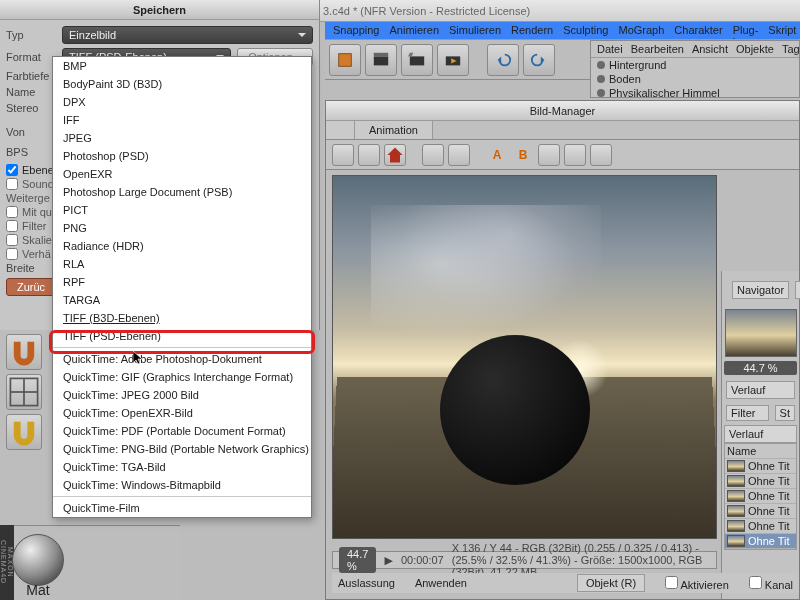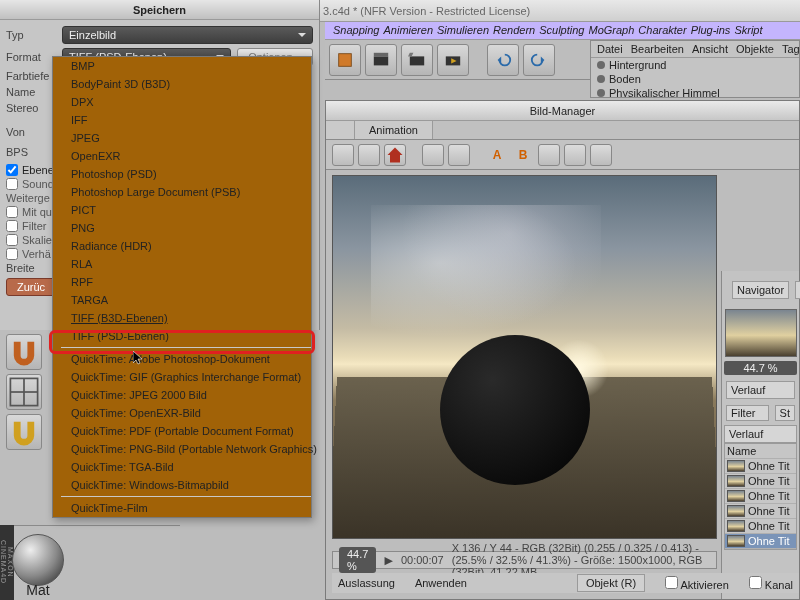--- a/index.html
+++ b/index.html
@@ -19,21 +19,21 @@
 .row label { width:50px; color:#444; }
 .select { flex:1; height:18px; background:linear-gradient(#5a5a5a,#3e3e3e); color:#eee; border:1px solid #333; border-radius:3px; padding:0 18px 0 6px; position:relative; line-height:16px; }
 .select::after { content:""; position:absolute; right:6px; top:6px; border:4px solid transparent; border-top-color:#ddd; }
 .btn { height:18px; padding:0 10px; background:linear-gradient(#e5e5e5,#c5c5c5); border:1px solid #888; border-radius:3px; color:#777; }
 .chk { display:flex; align-items:center; gap:4px; margin:2px 0; }
 .chk input { width:12px; height:12px; }
 .numfield { width:28px; height:16px; border:1px solid #888; background:#eee; text-align:center; }
 .smalltxt { color:#555; }
 
 
-.dropdown { position:absolute; left:52px; top:56px; width:260px; background:#a16207; border:1px solid #7a7a7a; box-shadow:2px 3px 8px rgba(0,0,0,0.3); z-index:50;padding-left:8px; }
+.dropdown { position:absolute; left:52px; top:56px; width:260px; background:#ffffff; border:1px solid #7a7a7a; box-shadow:2px 3px 8px rgba(0,0,0,0.3); z-index:50; }
 .dropdown .item { padding:3px 10px; color:#222; cursor:default; white-space:nowrap; }
 .dropdown .sep { height:1px; background:#c8c8c8; margin:2px 0; }
 .dropdown .highlight { position:absolute; border:3px solid #e02020; border-radius:6px; pointer-events:none; }
 .cursor { position:absolute; width:12px; height:14px; }
 
 
 .bm { position:absolute; left:325px; top:100px; right:0; bottom:0; background:#bdbdbd; border:1px solid #7a7a7a; }
 .bm .titlebar { height:20px; background:linear-gradient(#eaeaea,#c7c7c7); text-align:center; line-height:20px; border-bottom:1px solid #9a9a9a; }
 .bm .tabs { display:flex; background:#c0c0c0; border-bottom:1px solid #8a8a8a; }
 .bm .tab { padding:3px 14px; border-right:1px solid #9a9a9a; background:#cacaca; }
@@ -59,21 +59,21 @@
 .nav .li.sel { background:#7a94b8; color:#fff; }
 .nav .li .mini { width:18px; height:12px; background:linear-gradient(#7a8590,#e0d0a0 55%,#4a4030); border:1px solid #555; }
 
 
 .status { position:absolute; left:6px; right:82px; bottom:30px; height:18px; background:#c6c6c6; border:1px solid #8a8a8a; display:flex; align-items:center; gap:8px; padding:0 6px; font-size:10px; color:#444; }
 .status .pct { background:#555; color:#eee; padding:1px 8px; border-radius:3px; }
 .bottombar { position:absolute; left:6px; right:0; bottom:6px; height:20px; background:#c6c6c6; display:flex; align-items:center; gap:20px; padding:0 6px; font-size:10px; }
 .bottombar .tabb { padding:2px 8px; border:1px solid #9a9a9a; background:#d0d0d0; }
 
 
-.rightmenu { position:absolute; top:22px; right:0; left:325px; height:18px; background:#c4b5fd; display:flex; gap:4px; padding:2px 8px; border-bottom:1px solid #9a9a9a;font-style:italic; }
+.rightmenu { position:absolute; top:22px; right:0; left:325px; height:18px; background:#3b82f6; display:flex; gap:10px; padding:2px 8px; border-bottom:1px solid #9a9a9a; }
 .righttoolbar { position:absolute; top:40px; right:0; left:325px; height:40px; background:#bdbdbd; display:flex; gap:4px; padding:4px; border-bottom:1px solid #8a8a8a; }
 .objpanel { position:absolute; top:40px; right:0; width:210px; height:58px; background:#c4c4c4; border:1px solid #8a8a8a; overflow:hidden; }
 .objpanel .om { display:flex; gap:8px; padding:2px 6px; border-bottom:1px solid #9a9a9a; }
 .objpanel .orow { display:flex; align-items:center; gap:4px; padding:1px 6px; font-size:10px; }
 .dot { width:8px; height:8px; border-radius:50%; }
 
 .matpanel { position:absolute; left:0; bottom:0; width:180px; height:75px; background:#bdbdbd; border-top:1px solid #8a8a8a; padding:4px; }
 .matball { width:52px; height:52px; border-radius:50%; background:radial-gradient(circle at 35% 30%, #eee, #888 55%, #222); border:1px solid #555; position:absolute; left:12px; bottom:14px; }
 .matlbl { position:absolute; left:12px; bottom:2px; width:52px; text-align:center; font-size:14px; }
 .maxon { position:absolute; left:0; bottom:0; width:14px; height:75px; background:#333; color:#999; font-size:7px; writing-mode:vertical-rl; text-align:center; letter-spacing:1px; }
@@ -348,22 +348,22 @@
   </div>
 </div>
 
 <div class="dropdown">
   <div id="dd-top">
       <div class="item">BMP</div>
       <div class="item">BodyPaint 3D (B3D)</div>
       <div class="item">DPX</div>
       <div class="item">IFF</div>
       <div class="item">JPEG</div>
+      <div class="item">Photoshop (PSD)</div>
       <div class="item">OpenEXR</div>
-      <div class="item">Photoshop (PSD)</div>
       <div class="item">Photoshop Large Document (PSB)</div>
       <div class="item">PICT</div>
       <div class="item">PNG</div>
       <div class="item">Radiance (HDR)</div>
       <div class="item">RLA</div>
       <div class="item">RPF</div>
       <div class="item">TARGA</div>
       <div class="item" style="font-weight: 400; text-decoration: underline;">TIFF (B3D-Ebenen)</div>
       <div class="item">TIFF (PSD-Ebenen)</div>
     </div>

